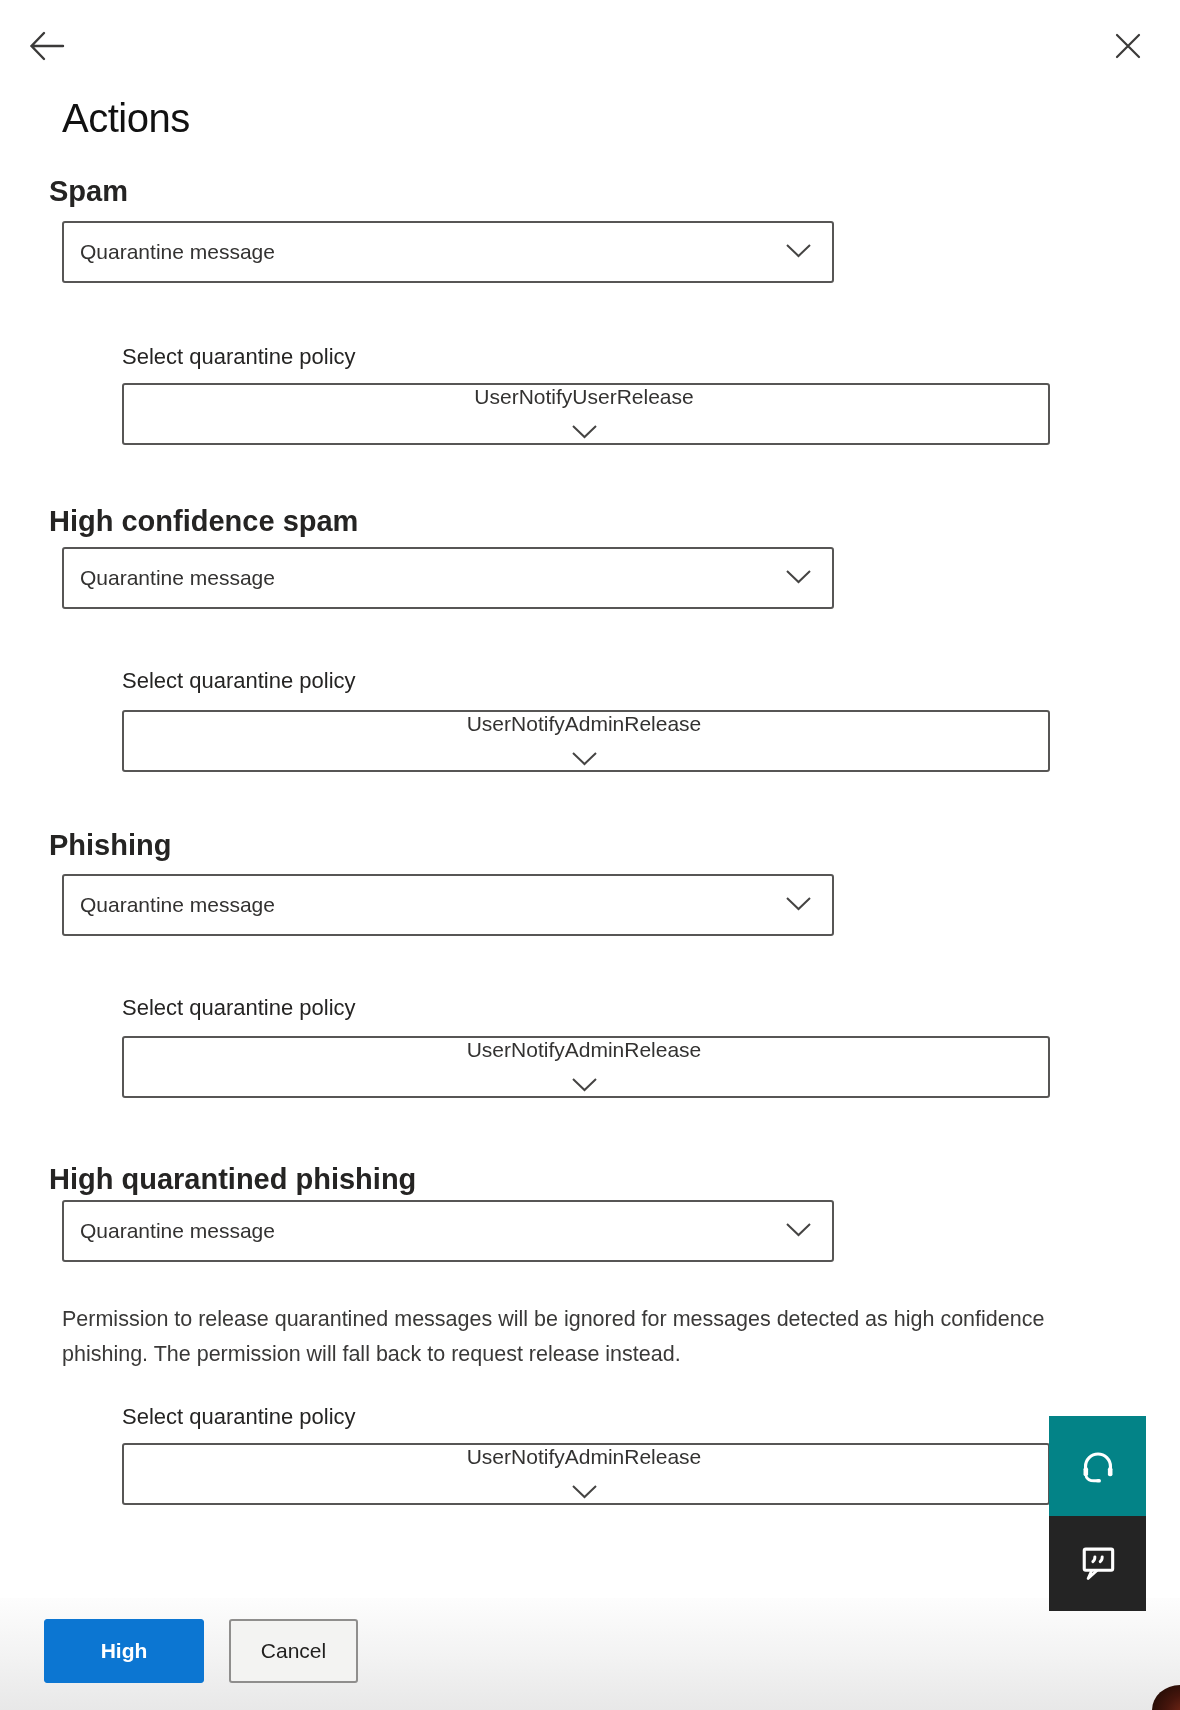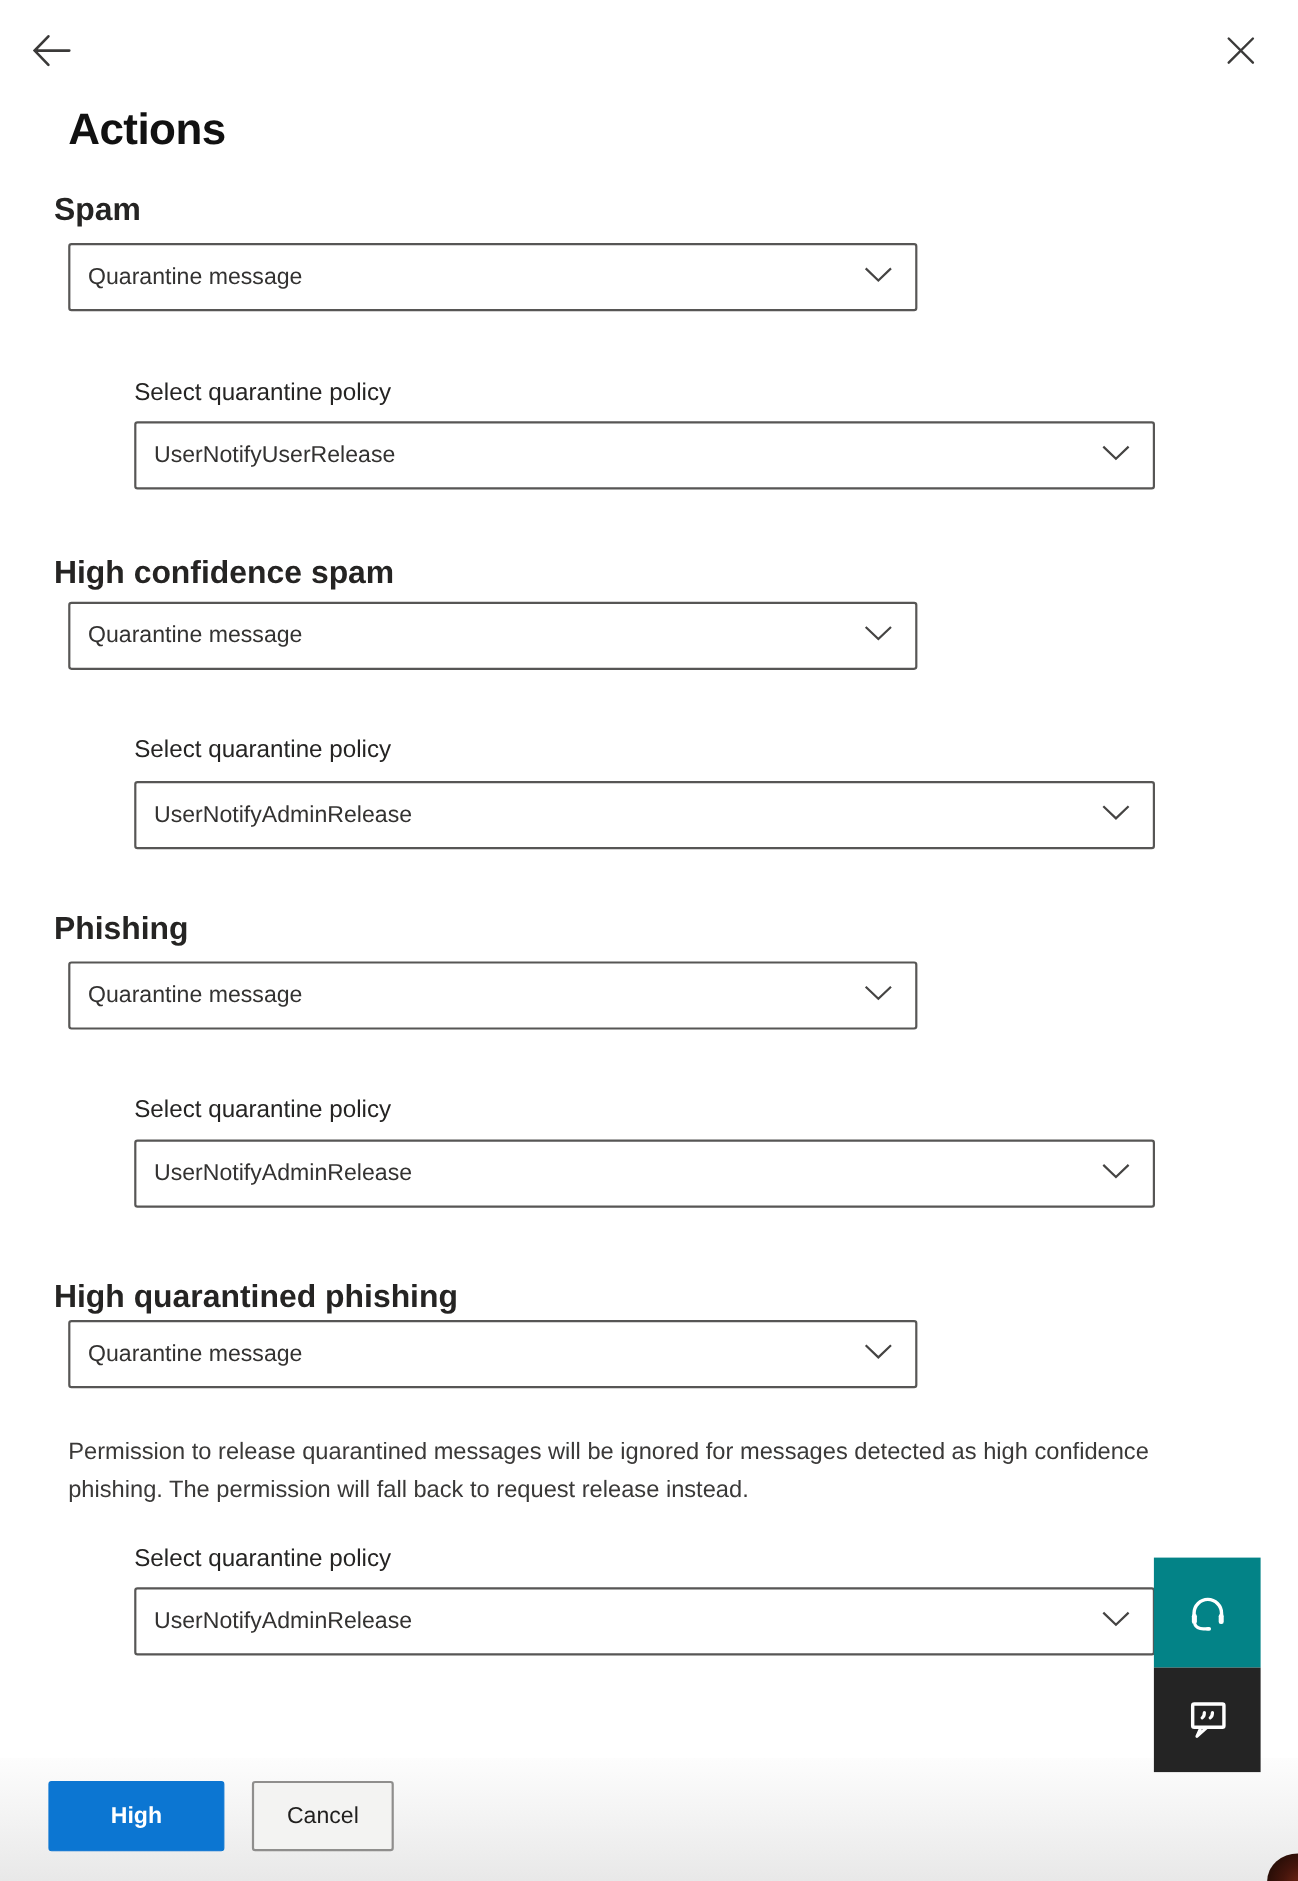--- a/index.html
+++ b/index.html
@@ -8,29 +8,29 @@
 
   .screen { position:relative; width:1180px; height:1710px; background:#ffffff; overflow:hidden; }
 
   
   .content-clip { position:absolute; left:0; top:0; width:1180px; height:1598px; overflow:hidden; z-index:1; }
 
   .icon-btn { position:absolute; background:transparent; border:none; cursor:pointer; padding:0; line-height:0; }
   .back-btn { left:28px; top:29px; width:38px; height:34px; }
   .close-btn { left:1112px; top:30px; width:32px; height:32px; }
 
-  .page-title { position:absolute; left:62px; top:96px; font-size:40px; font-weight:700; color:#111111; letter-spacing:-0.5px; }
+  .page-title { position:absolute; left:62px; top:96px; font-size:40px; font-weight:400; color:#111111; letter-spacing:-0.5px; }
 
   .sec-label { position:absolute; left:49px; font-size:29px; font-weight:600; color:#252423; line-height:30px; white-space:nowrap; }
   .sub-label { position:absolute; left:122px; font-size:22px; font-weight:400; color:#252423; line-height:30px; white-space:nowrap; }
 
   .dd { position:absolute; height:62px; background:#ffffff; border:2px solid #575655; border-radius:3px;
         display:flex; align-items:center; justify-content:space-between; padding:0 20px 0 16px; cursor:pointer; }
   .dd-main { left:62px; width:772px; }
-  .dd-sub  { left:122px; width:928px; }
+  .dd-sub  { left:122px; width:928px;flex-direction:column; }
   .dd .val { font-size:21px; color:#333231; }
   .dd svg { flex:0 0 auto; }
 
   .note { position:absolute; left:62px; top:1302px; width:1020px; font-size:21.5px; line-height:35px; color:#3a3938; }
 
   .footer { position:absolute; left:0; top:1598px; width:1180px; height:112px; z-index:2;
             background:linear-gradient(180deg,#fdfdfd 0%, #f2f2f2 55%, #e8e8e8 100%); }
   .btn { position:absolute; top:21px; height:64px; font-family:"Liberation Sans", sans-serif; font-size:21px;
          border-radius:3px; cursor:pointer; }
   .btn-save { left:44px; width:160px; background:#0c76d2; border:1px solid #0c76d2; color:#ffffff; font-weight:600; }

